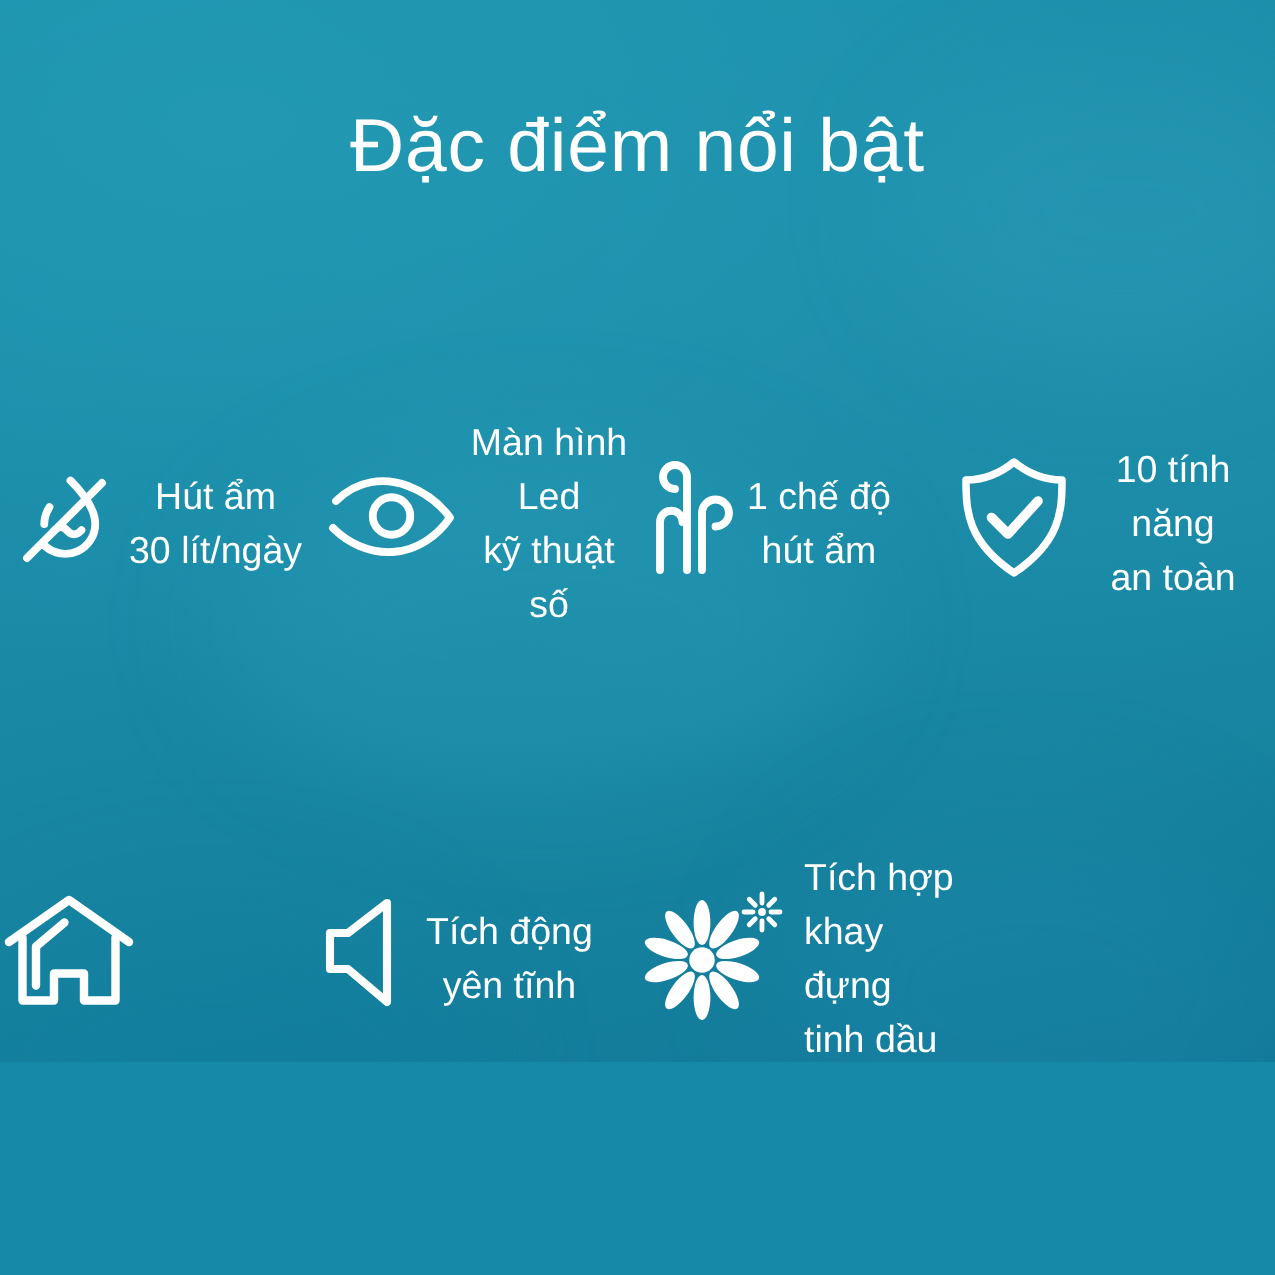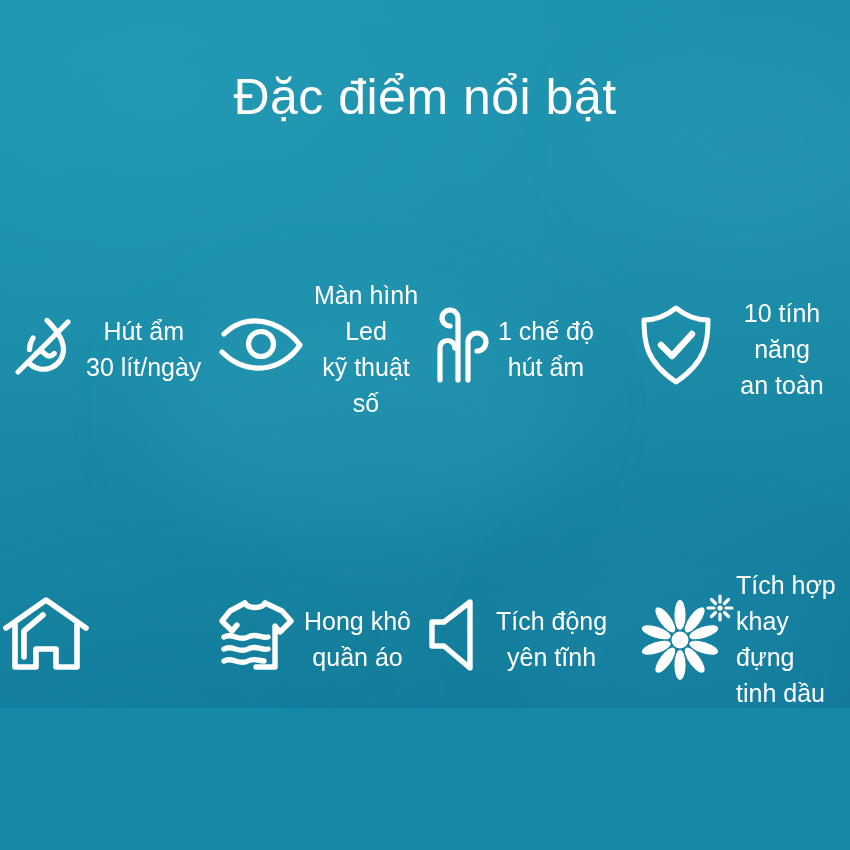--- a/index.html
+++ b/index.html
@@ -87,21 +87,21 @@
     color: #ffffff;
     font-size: 25px;
     line-height: 36px;
     text-align: center;
     white-space: pre-line;
   }
 
   .cell.align-left .label {
     text-align: left;
     align-self: center;
-    margin-left: 0;
+    margin-left: 12px;
   }
 
   
   .row2 .icon-wrap { height: 110px; }
 </style>
 </head>
 <body>
 
 <div id="page">
 
@@ -164,34 +164,20 @@
     <div class="cell row2">
       <div class="icon-wrap">
         <svg width="92" height="80" viewBox="0 0 92 80" fill="none" stroke="#ffffff" stroke-width="5.6" stroke-linecap="round" stroke-linejoin="round">
           <path d="M6 33 L46 5 L86 33"></path>
           <path d="M15 30 L15 72 L36 72 L36 54 L56 54 L56 72 L77 72 L77 30"></path>
           <path d="M43 20 L24 36 L24 62"></path>
         </svg>
       </div>
     </div>
 
-    <div class="cell row2">
-      <div class="icon-wrap">
-        <svg width="92" height="80" viewBox="0 0 92 80" fill="none" stroke="#ffffff" stroke-width="5.4" stroke-linecap="round" stroke-linejoin="round">
-          <path d="M33 8 L18 16 L10 26 L20 36 L25 30"></path>
-          <path d="M33 8 C36 14 50 14 53 8"></path>
-          <path d="M53 8 L70 16 L79 26 L68 37 L63 31 L63 72 L44 72"></path>
-          <path d="M12 42 C20 37 27 47 36 42 C44 37.5 50 44 56 42"></path>
-          <path d="M12 54 C20 49 27 59 36 54 C44 49.5 50 56 56 54"></path>
-          <path d="M12 66 C20 61 27 71 36 66 C42 62.5 47 66 52 66"></path>
-        </svg>
-      </div>
-      <div class="label">Hong khô
-quần áo</div>
-    </div>
 
     <div class="cell row2">
       <div class="icon-wrap">
         <svg width="72" height="78" viewBox="0 0 72 78" fill="none" stroke="#ffffff" stroke-width="5.4" stroke-linecap="round" stroke-linejoin="round">
           <path d="M46 6 L20 26 L8 26 L8 50 L20 50 L46 72 Z"></path>
         </svg>
       </div>
       <div class="label">Tích động
 yên tĩnh</div>
     </div>

